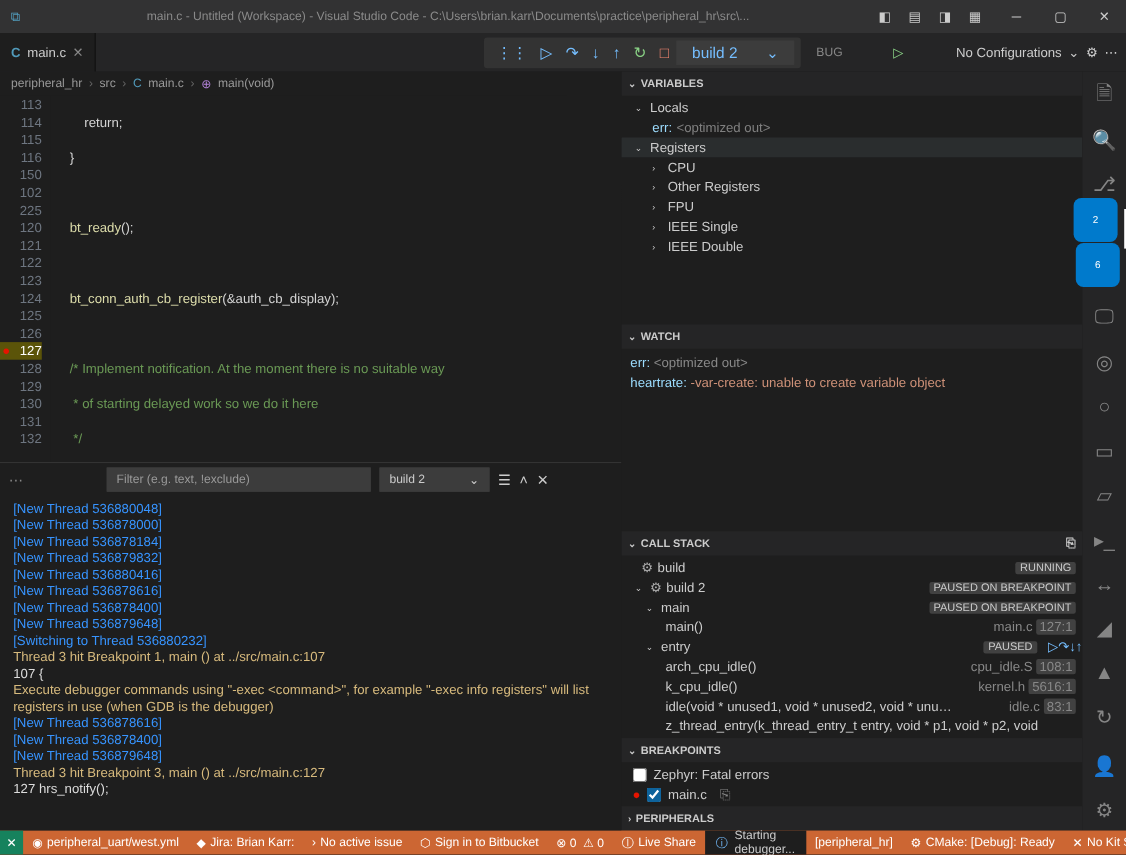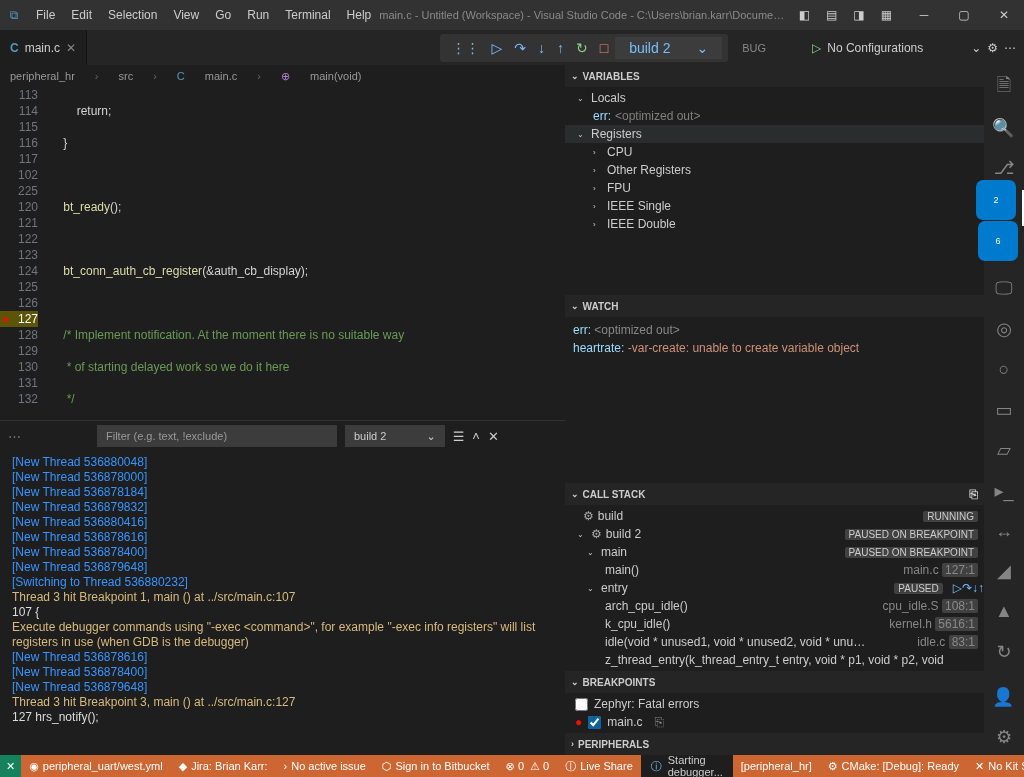--- a/index.html
+++ b/index.html
@@ -21,24 +21,24 @@
 .tab .close { color: #888; cursor: pointer; }
 .tab-spacer { flex: 1; }
 .debug-toolbar { display: flex; align-items: center; gap: 2px; padding: 0 6px; background: #333333; height: 28px; border-radius: 3px; margin-right: 6px; }
 .debug-toolbar span { padding: 0 5px; color: #75beff; cursor: pointer; font-size: 14px; }
 .debug-toolbar .step { color: #75beff; }
 .debug-toolbar .stop { color: #f48771; }
 .build-select { background: #3c3c3c; border: 1px solid #3c3c3c; padding: 2px 8px; font-size: 11px; color: #ccc; display: flex; align-items: center; gap: 16px; }
 .extra-text { color: #888; font-size: 11px; padding: 0 8px; }
 .run-config { display: flex; align-items: center; gap: 6px; font-size: 12px; color: #ccc; padding: 0 8px; }
 .run-config .tri { color: #89d185; cursor: pointer; }
-.run-config .conf { flex: 1; }
+.run-config .conf { flex: 1; text-align: right; }
 .run-config .gear { color: #ccc; cursor: pointer; }
 .run-config .dots { color: #ccc; cursor: pointer; }
-.breadcrumb { height: 22px; font-size: 11px; color: #999; display: flex; align-items: center; padding: 0 10px; gap: 20px; background: #1e1e1e; }
+.breadcrumb { height: 22px; font-size: 11px; color: #999; display: flex; align-items: center; padding: 0 10px; gap: 6px; background: #1e1e1e; }
 .breadcrumb .sep { color: #666; }
 .editor-split { flex: 1; display: flex; overflow: hidden; }
 .editor-left { flex: 0 0 565px; display: flex; flex-direction: column; overflow: hidden; position: relative;}
 .editor-right { flex: 1; display: flex; flex-direction: column; min-width: 0; }
 .editor { flex: 1; display: flex; font-family: Consolas, monospace; font-size: 12px; line-height: 16px; overflow: hidden; position: relative;}
 .gutter { width: 46px; text-align: right; color: #6e7681; padding-right: 8px; background: #1e1e1e; }
 .gutter .bp-hit { color: #fff; background: #5b5409; }
 .gutter .bp-dot::before { content: "●"; color: #e51400; position: absolute; left: 2px; }
 .gutter > div { position: relative; }
 .code { flex: 1; background: #1e1e1e; white-space: pre; color: #d4d4d4; position: relative;}
@@ -84,30 +84,20 @@
 .status-bar .spacer { flex: 1; }
 .status-bar .notif { background: #1e1e1e; color: #ccc; height: 100%; display:flex; align-items:center; padding: 0 10px; gap: 6px;}
 .status-bar .notif .spin { color: #75beff; }
 .nowrap { white-space: nowrap; overflow: hidden; text-overflow: ellipsis;}
 </style>
 </head>
 <body>
 
 <div class="titlebar">
   <div class="vs-icon">⧉</div>
-  <div class="menu-items">
-    <span>File</span>
-    <span>Edit</span>
-    <span>Selection</span>
-    <span>View</span>
-    <span>Go</span>
-    <span>Run</span>
-    <span>Terminal</span>
-    <span>Help</span>
-  </div>
   <div class="title-center">main.c - Untitled (Workspace) - Visual Studio Code - C:\Users\brian.karr\Documents\practice\peripheral_hr\src\...</div>
   <div class="title-icons">
     <span>◧</span>
     <span>▤</span>
     <span>◨</span>
     <span>▦</span>
   </div>
   <div class="win-controls">
     <span>─</span>
     <span>▢</span>
@@ -162,21 +152,21 @@
           <span style="color:#b180d7">⊕</span>
           <span>main(void)</span>
         </div>
         <div class="editor">
           <div class="minimap"></div>
           <div class="gutter">
             <div>113</div>
               <div>114</div>
               <div>115</div>
             <div>116</div>
-              <div>117</div>
+              <div>150</div>
               <div>102</div>
             <div>225</div>
               <div>120</div>
               <div>121</div>
             <div>122</div>
               <div>123</div>
               <div>124</div>
             <div>125</div>
               <div>126</div>
             <div class="bp-hit bp-dot">127</div>

